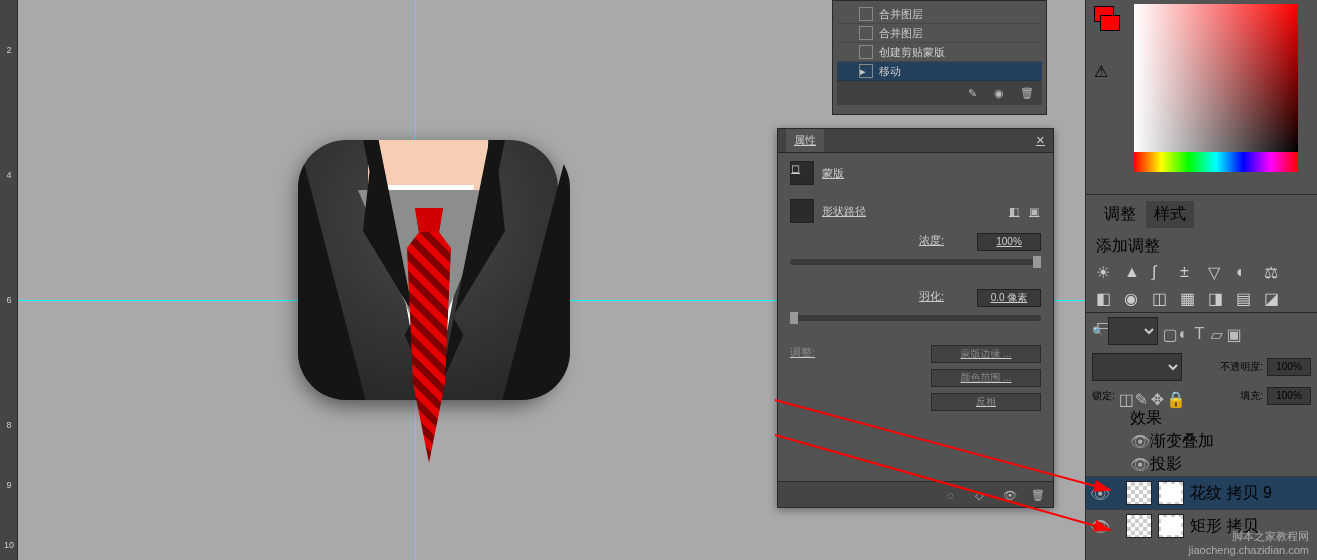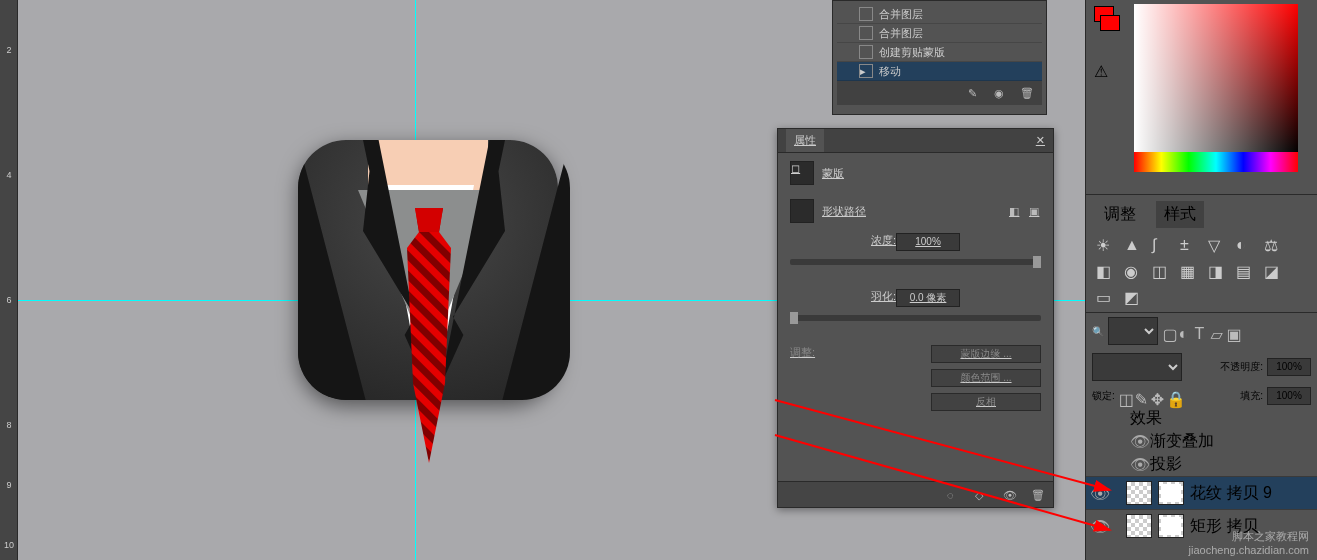--- a/index.html
+++ b/index.html
@@ -41,42 +41,42 @@
 
 
 .props-panel { left: 777px; top: 128px; width: 277px; height: 380px; background: #535353; box-shadow: 0 2px 8px rgba(0,0,0,0.4); text-decoration: underline; }
 .props-head { height: 24px; display: flex; align-items: center; padding: 0 8px; border-bottom: 1px solid #2a2a2a; background: #424242; }
 .props-head .tab { padding: 4px 8px; background: #535353; }
 .props-head .x { margin-left: auto; }
 .props-body { padding: 8px 12px; }
 .pb-row { display: flex; align-items: center; gap: 8px; margin-bottom: 10px; }
 .thumb { width: 24px; height: 24px; background: #2b2b2b; border: 1px solid #222; }
 .slider-row { margin: 10px 0 24px; }
-.slider-lbl { display: flex; justify-content: center; margin-bottom: 8px; }
+.slider-lbl { display: flex; justify-content: flex-end; margin-bottom: 8px; gap: 33px; }
 .val-box { width: 64px; height: 18px; background: #3a3a3a; border: 1px solid #222; text-align: center; line-height: 16px; font-size: 10px; }
 .slider { height: 6px; background: #3a3a3a; position: relative; border-radius: 2px; }
 .slider .knob { position: absolute; top: -3px; width: 8px; height: 12px; background: #999; }
 .adj-row { display: flex; justify-content: space-between; margin: 6px 0; gap: 17px; }
 .adj-btn { width: 110px; height: 18px; background: #424242; border: 1px solid #2a2a2a; text-align: center; line-height: 16px; color: #888; font-size: 10px; }
 .props-foot { position: absolute; bottom: 0; left: 0; right: 0; height: 26px; background: #454545; display: flex; justify-content: flex-end; align-items: center; gap: 16px; padding-right: 10px; border-top: 1px solid #2a2a2a; }
 
 
 .right-col { position: absolute; right: 0; top: 0; width: 232px; height: 560px; background: #535353; border-left: 1px solid #2a2a2a; }
 .color-panel { height: 195px; border-bottom: 1px solid #2a2a2a; padding: 6px 8px; }
 .swatch-pair { display: flex; flex-direction: column; gap: 1px; }
 .sw { width: 20px; height: 16px; border: 1px solid #000; }
 .sw.fg { background: #ff0000; }
 .sw.bg { background: #ff0000; margin-left: 6px; margin-top: -8px; }
 .gradient-box { position: absolute; left: 48px; top: 4px; width: 164px; height: 148px; background: linear-gradient(to bottom, #fff 0%, #ff0000 0%, #000 100%), linear-gradient(to right, #fff, #ff0000); background-blend-mode: multiply; }
 .gradient-box::before { content: ""; position: absolute; inset: 0; background: linear-gradient(to right, #fff, rgba(255,255,255,0)); }
 .hue-strip { position: absolute; left: 48px; top: 152px; width: 164px; height: 20px; background: linear-gradient(to right, #f00, #ff0, #0f0, #0ff, #00f, #f0f, #f00); }
 .warn-ic { position: absolute; left: 8px; top: 62px; }
 
 .adjust-panel { height: 118px; padding: 6px 10px; border-bottom: 1px solid #2a2a2a; }
-.ap-tabs { display: flex; gap: 12px; margin-bottom: 8px; }
+.ap-tabs { display: flex; gap: 2px; margin-bottom: 8px; }
 .ap-tab { padding: 3px 8px; background: #414141; }
 .ap-tab.act { background: #535353; }
 .ap-icons { display: flex; flex-wrap: wrap; gap: 10px; margin-top: 6px; }
 .ap-ic { width: 18px; height: 16px; color: #ccc; }
 
 .layers-panel { height: 247px; display: flex; flex-direction: column; }
 .lp-tabs { display: flex; background: #414141; }
 .lp-tab { padding: 4px 8px; }
 .lp-tab.act { background: #535353; }
 .lp-row { display: flex; align-items: center; gap: 4px; padding: 4px 6px; }
@@ -227,20 +227,21 @@
     <div class="warn-ic">⚠</div>
     <div class="gradient-box"></div>
     <div class="hue-strip"></div>
   </div>
 
   <div class="adjust-panel">
     <div class="ap-tabs">
       <span class="ap-tab act">调整</span>
       <span class="ap-tab">样式</span>
     </div>
+    <div>添加调整</div>
     <div class="ap-icons">
       <span class="ap-ic">☀</span>
       <span class="ap-ic">▲</span>
       <span class="ap-ic">∫</span>
       <span class="ap-ic">±</span>
       <span class="ap-ic">▽</span>
       <span class="ap-ic">◐</span>
       <span class="ap-ic">⚖</span>
       <span class="ap-ic">◧</span>
       <span class="ap-ic">◉</span>

